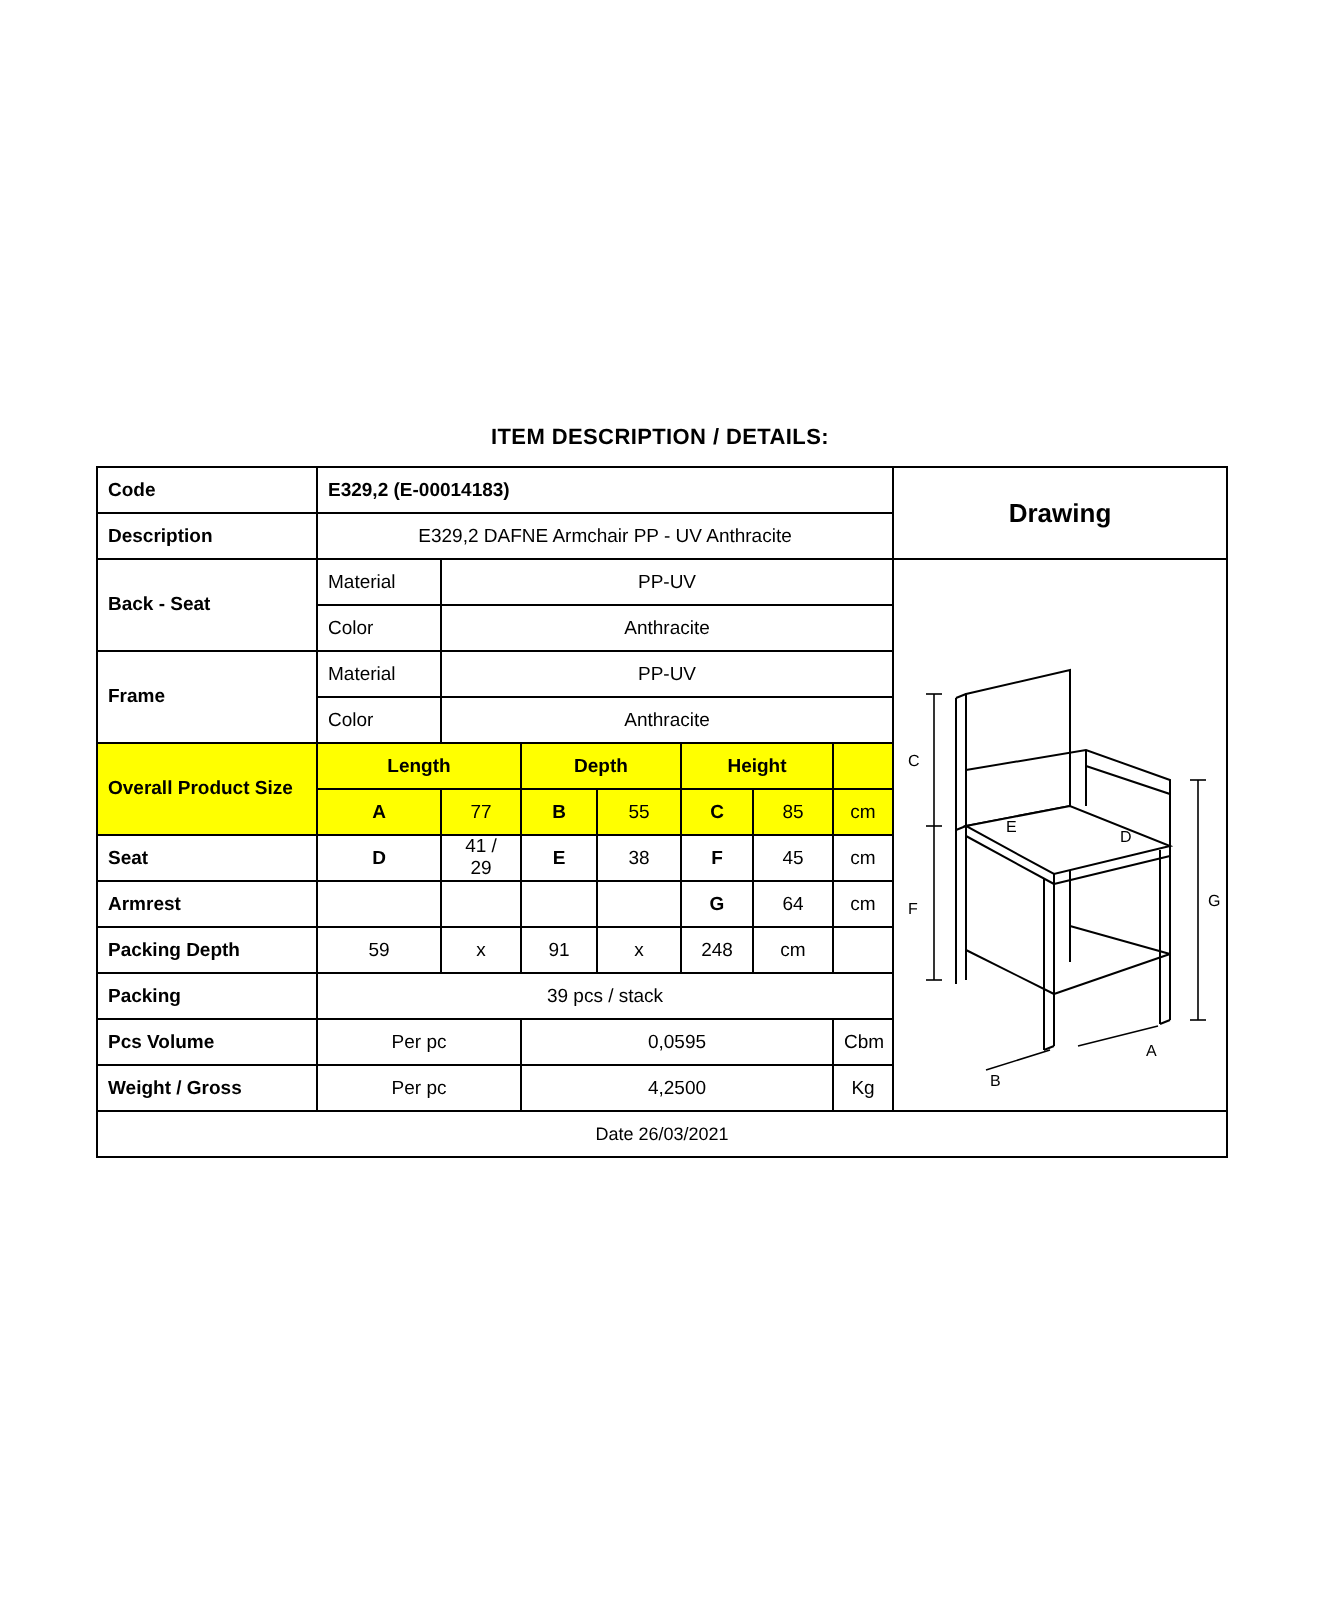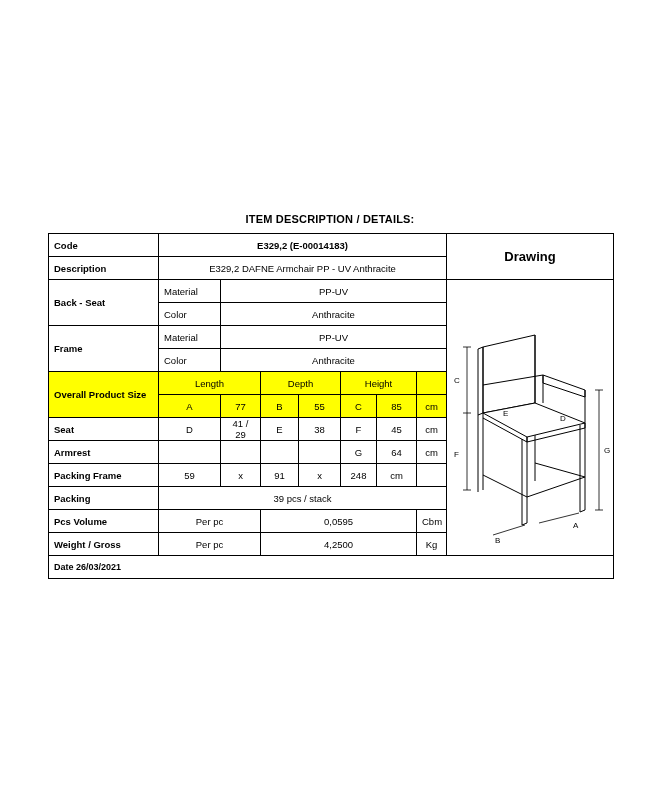--- a/index.html
+++ b/index.html
@@ -48,40 +48,41 @@
     padding: 0 5px;
     height: 22px;
     vertical-align: middle;
     background: #ffffff;
   }
   .lbl {
     font-weight: bold;
     text-align: left;
   }
   .ctr { text-align: center; }
-  .bold { font-weight: normal; text-align: center; }
+  .bold { font-weight: bold; text-align: center; }
   .yellow { background: #ffff00 !important; }
   .code-val {
     font-weight: bold;
-    text-align: center;
+    text-align: left;
     font-size: 9.5px;
   }
   .drawing-head {
     font-weight: bold;
     text-align: center;
     font-size: 13px;
     vertical-align: middle;
   }
   .drawing-cell {
     padding: 0 !important;
     vertical-align: top;
     position: relative;
   }
   .date-row td {
-    font-weight: bold;
+    text-align: center;
+    font-weight: normal;
     font-size: 9px;
     height: 20px;
   }
   svg { display: block; }
 </style>
 </head>
 <body>
 
 <div class="sheet">
 
@@ -231,21 +232,21 @@
         <td></td>
         <td></td>
         <td></td>
         <td></td>
         <td class="ctr bold">G</td>
         <td class="ctr">64</td>
         <td class="ctr">cm</td>
       </tr>
 
       <tr>
-        <td class="lbl">Packing Frame</td>
+        <td class="lbl">Packing Depth</td>
         <td class="ctr">59</td>
         <td class="ctr">x</td>
         <td class="ctr">91</td>
         <td class="ctr">x</td>
         <td class="ctr">248</td>
         <td class="ctr">cm</td>
         <td></td>
       </tr>
 
       <tr>

